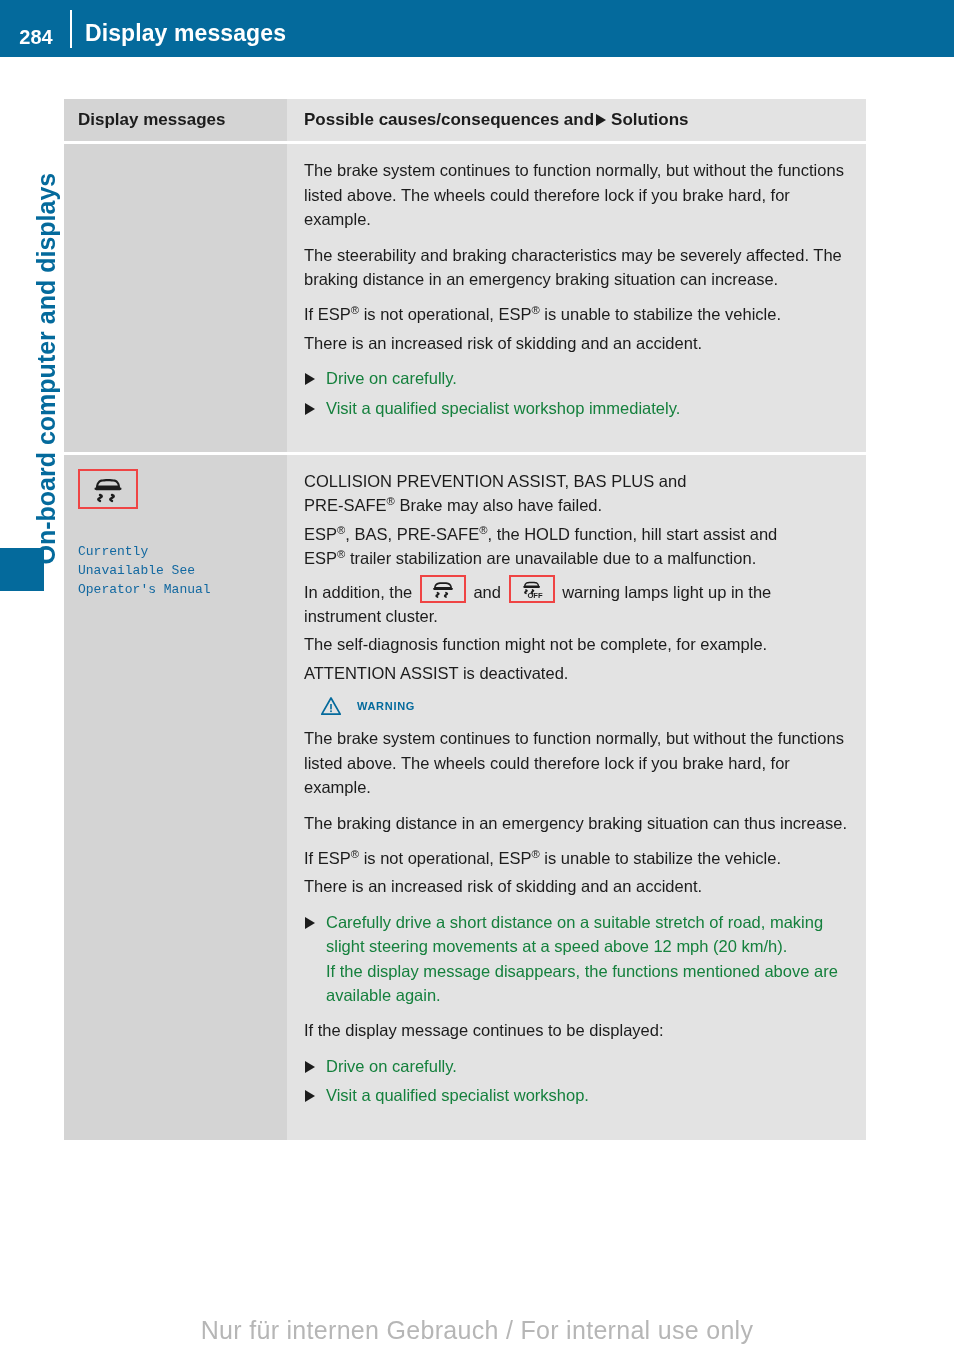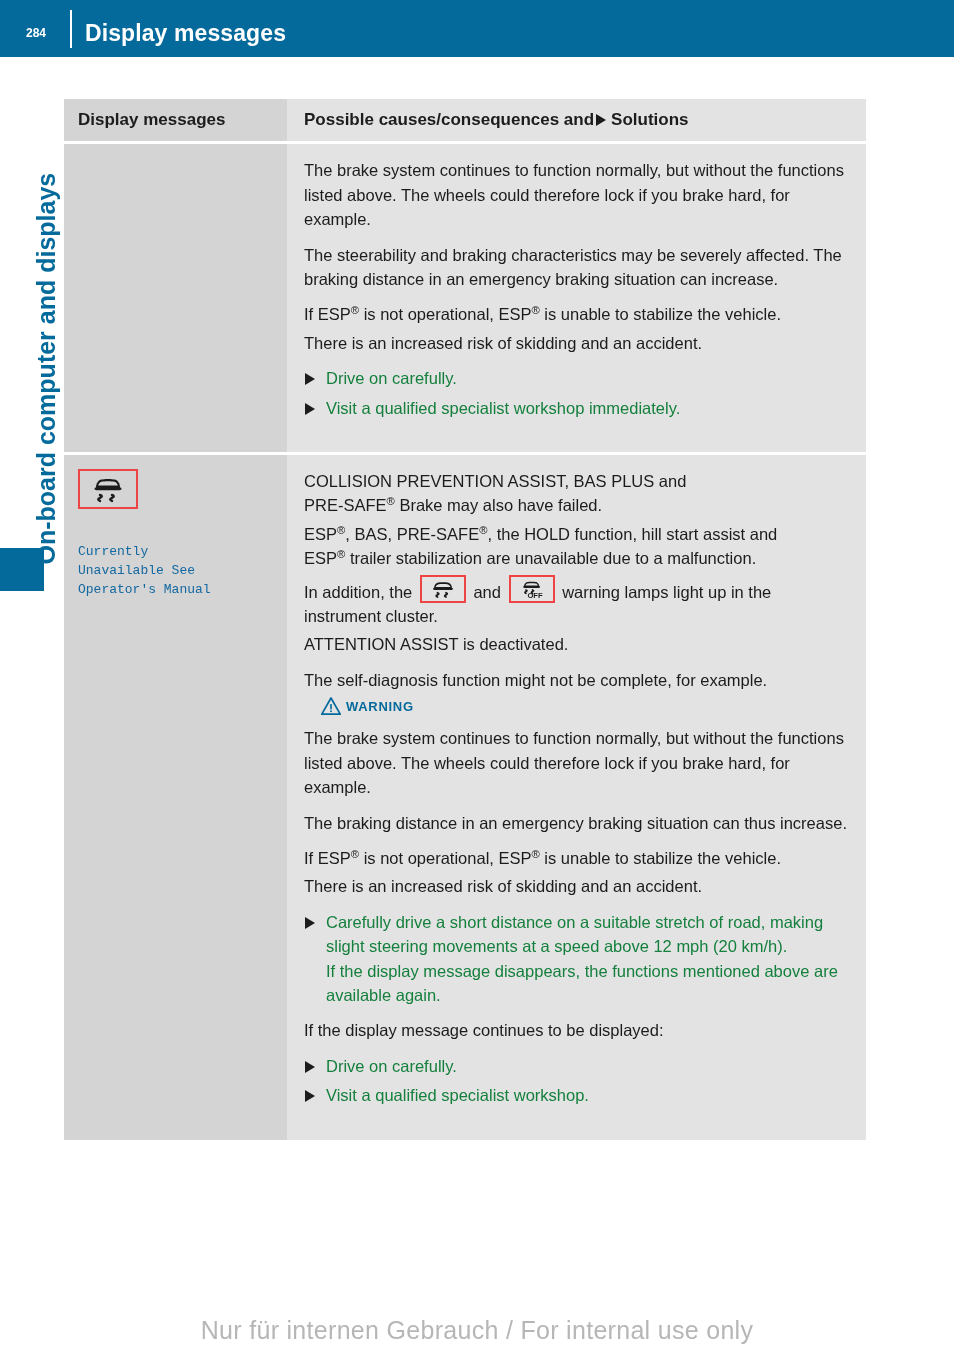--- a/index.html
+++ b/index.html
@@ -21,21 +21,21 @@
     left: 0; top: 0;
     width: 954px; height: 57px;
     background: #046a9c;
   }
   .header-page-num {
     position: absolute;
     left: 12px; top: 27px;
     width: 48px;
     text-align: center;
     color: #ffffff;
-    font-size: 12px;
+    font-size: 20px;
     font-weight: bold;
     line-height: 1;
   }
   .header-rule {
     position: absolute;
     left: 70px; top: 10px;
     width: 2px; height: 38px;
     background: #ffffff;
   }
   .header-title {
@@ -158,24 +158,24 @@
   }
 
   
   .warn-head {
     display: flex;
     align-items: center;
     margin: 4px 0 10px 16px;
   }
   .warn-head .warn-text {
     color: #046a9c;
-    font-size: 13px;
+    font-size: 11px;
     font-weight: bold;
     letter-spacing: 0.7px;
-    margin-left: 4px;
+    margin-left: 15px;
   }
   .warn-tri {
     width: 22px; height: 20px;
     flex: 0 0 22px;
   }
 
   
   .esp-box {
     display: inline-block;
     border: 2px solid #ef4444;
@@ -291,22 +291,22 @@
             <path d="M16.4 6.5 C18.2 6.1 23.1 6.1 24.9 6.5 C25.9 6.8 26.6 7.7 26.8 8.6 L14.5 8.6 C14.7 7.7 15.4 6.8 16.4 6.5 Z" fill="#e3e3e3"></path>
             <rect x="12.2" y="9.1" width="16.8" height="1.6" rx="0.8" fill="#1c1c1c"></rect>
             <path d="M15 12.9 q2.2 0.7 0 1.6 q-2.2 0.9 0 1.8" stroke="#1c1c1c" stroke-width="1.6" fill="none" stroke-linecap="round"></path>
             <path d="M21.5 12.9 q2.2 0.7 0 1.6 q-2.2 0.9 0 1.8" stroke="#1c1c1c" stroke-width="1.6" fill="none" stroke-linecap="round"></path>
             <text x="24" y="21" font-family="Liberation Sans, sans-serif" font-size="7.6" font-weight="bold" fill="#1c1c1c" text-anchor="middle">OFF</text>
           </svg>
         </span>
         <span>warning lamps light up in the</span>
         <br><span>instrument cluster.</span></p>
 
+      <p class="para tight">The self-diagnosis function might not be complete, for example.</p>
       <p class="para">ATTENTION ASSIST is deactivated.</p>
-      <p class="para tight">The self-diagnosis function might not be complete, for example.</p>
 
       <div class="warn-head">
         <svg class="warn-tri" viewBox="0 0 22 20" xmlns="http://www.w3.org/2000/svg">
           <path d="M11 2 L20.2 18.2 L1.8 18.2 Z" fill="none" stroke="#046a9c" stroke-width="1.7" stroke-linejoin="round"></path>
           <rect x="10.2" y="8" width="1.6" height="5.4" fill="#046a9c"></rect>
           <rect x="10.2" y="14.4" width="1.6" height="1.7" fill="#046a9c"></rect>
         </svg>
         <span class="warn-text">WARNING</span>
       </div>
 

